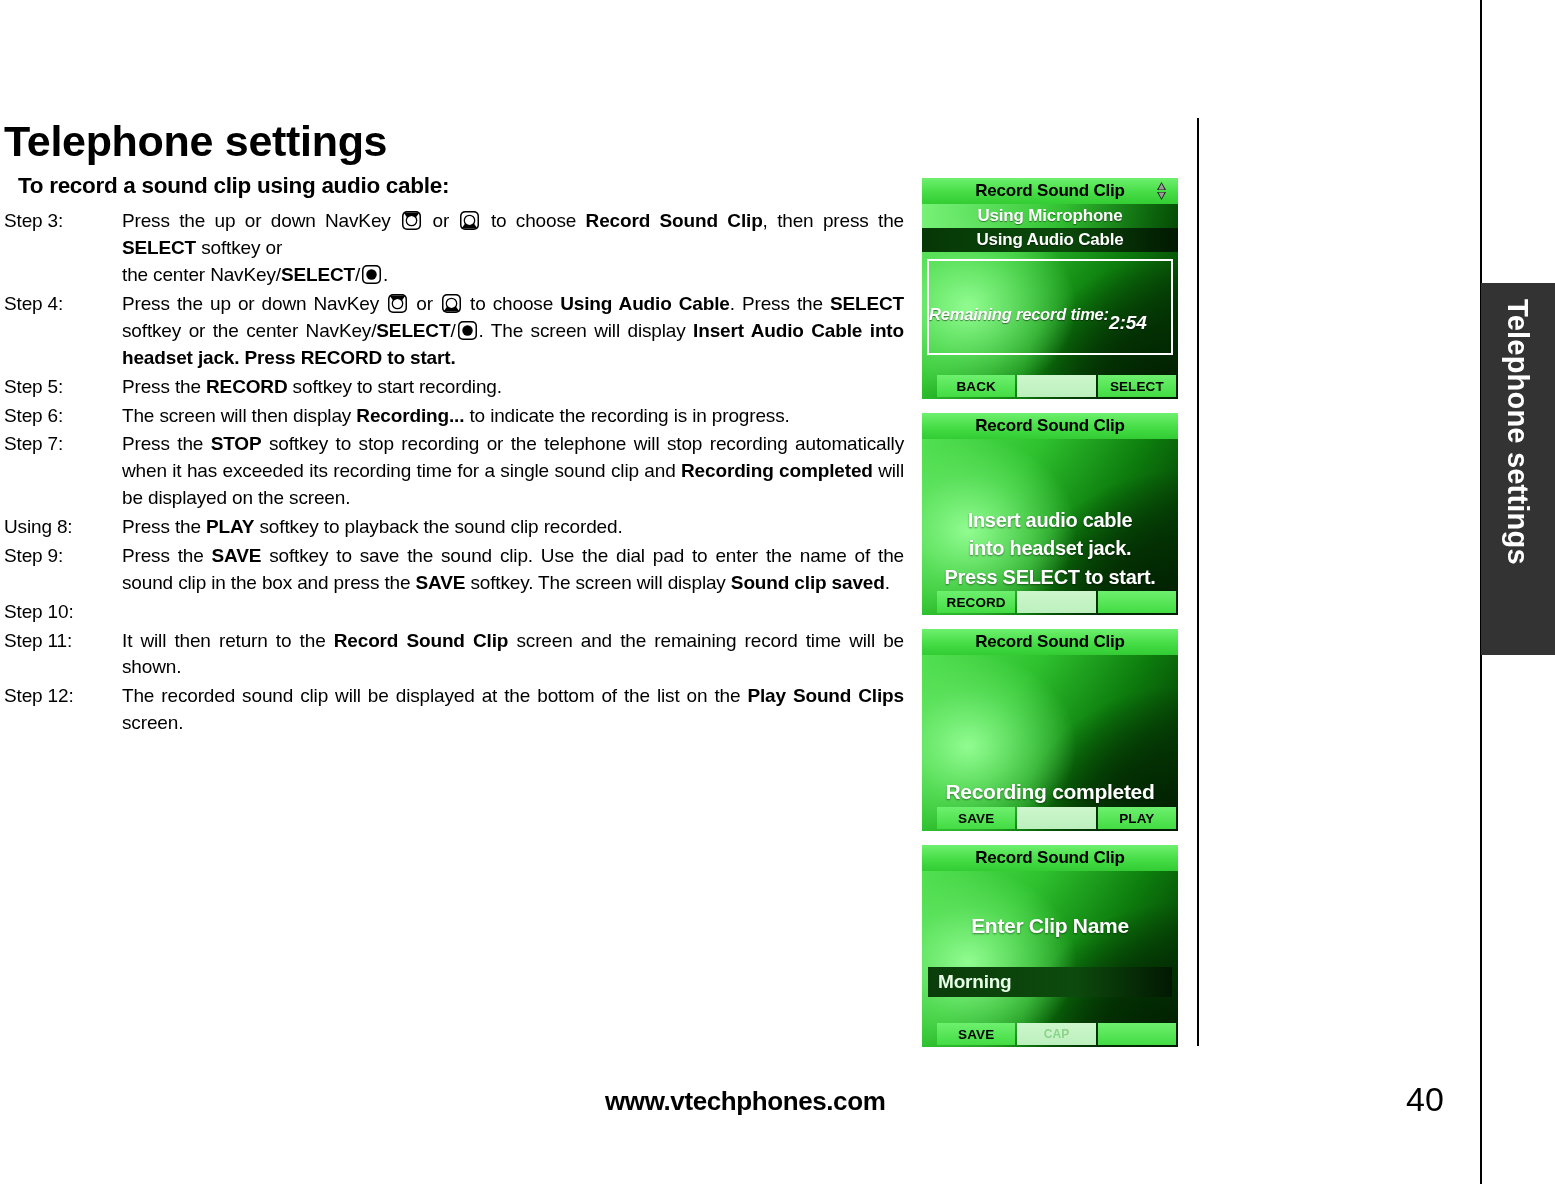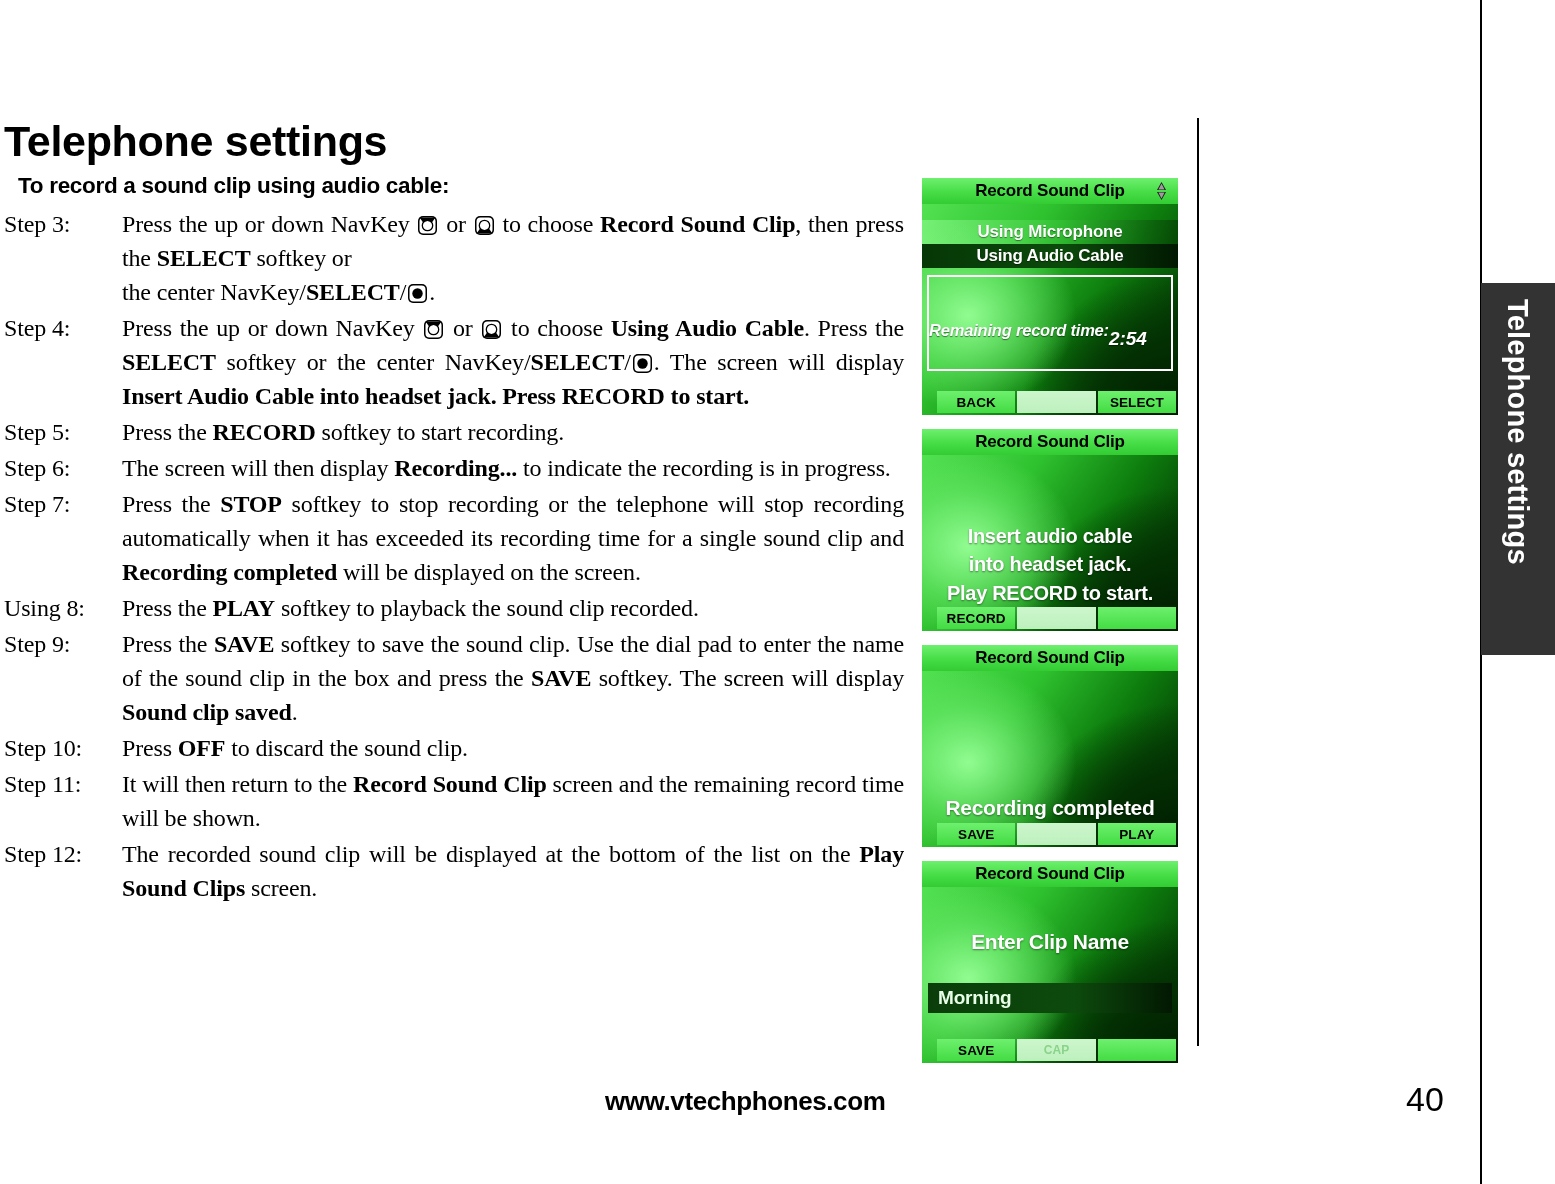--- a/index.html
+++ b/index.html
@@ -78,25 +78,24 @@
   }
   .intro {
     font-size: 22.5px;
     font-weight: bold;
     margin: 0 0 9px 14px;
     letter-spacing: -0.3px;
   }
 
   .step {
     display: flex;
-    font-size: 24px;
+    font-size: 19px;
     line-height: 1.415;
     margin-bottom: 2px;
     letter-spacing: -0.15px;
-    font-family: Liberation Serif, serif;
   }
   .step-label {
     flex: 0 0 118px;
     white-space: nowrap;
   }
   .step-body {
     flex: 1 1 auto;
   }
   .step-body.justify {
     text-align: justify;
@@ -178,21 +177,20 @@
     align-items: center;
     justify-content: center;
     font-size: 17px;
     font-weight: bold;
     color: #ffffff;
     letter-spacing: -0.2px;
     text-shadow: 0 1px 1px rgba(0,0,0,0.45);
   }
   .menu-row.unselected {
     background: linear-gradient(90deg, rgba(150,255,150,0.55) 0%, rgba(70,210,70,0.30) 55%, rgba(0,40,0,0.45) 100%);
-    margin-top: 16px;
   }
   .menu-row.selected {
     background: linear-gradient(90deg, #063706 0%, #0b4a0b 55%, #011801 100%);
   }
   .info-box {
     margin: 7px 5px 0 5px;
     border: 2px solid #ffffff;
     height: 96px;
     box-sizing: border-box;
     display: flex;
@@ -344,21 +342,20 @@
       <div class="step">
         <div class="step-label">Using 8:</div>
         <div class="step-body justify">Press the <b>PLAY</b> softkey to playback the sound clip recorded.</div>
       </div>
       <div class="step">
         <div class="step-label">Step 9:</div>
         <div class="step-body justify">Press the <b>SAVE</b> softkey to save the sound clip. Use the dial pad to enter the name of the sound clip in the box and press the <b>SAVE</b> softkey.  The screen will display <b>Sound clip saved</b>.</div>
       </div>
       <div class="step">
         <div class="step-label">Step 10:</div>
-        <div class="step-body justify">Press <b>OFF</b> to discard the sound clip.</div>
       </div>
       <div class="step">
         <div class="step-label">Step 11:</div>
         <div class="step-body justify">It will then return to the <b>Record Sound Clip</b> screen and the remaining record time will be shown.</div>
       </div>
       <div class="step">
         <div class="step-label">Step 12:</div>
         <div class="step-body justify">The recorded sound clip will be displayed at the bottom of the list on the <b>Play Sound Clips</b> screen.</div>
       </div>
     </div>
@@ -394,21 +391,21 @@
       </div>
     </div>
     <div class="screen">
       <div class="screen-inner">
         <div class="titlebar">
           <span>Record Sound Clip</span>
         </div>
         <div class="body-area">
           <div class="body-line">Insert audio cable</div>
           <div class="body-line">into headset jack.</div>
-          <div class="body-line">Play RECORD to start.</div>
+          <div class="body-line">Press SELECT to start.</div>
         </div>
         <div class="softkeys">
           <div class="softkey">RECORD</div>
           <div class="softkey center"></div>
           <div class="softkey empty"></div>
         </div>
       </div>
     </div>
     <div class="screen">
       <div class="screen-inner">

